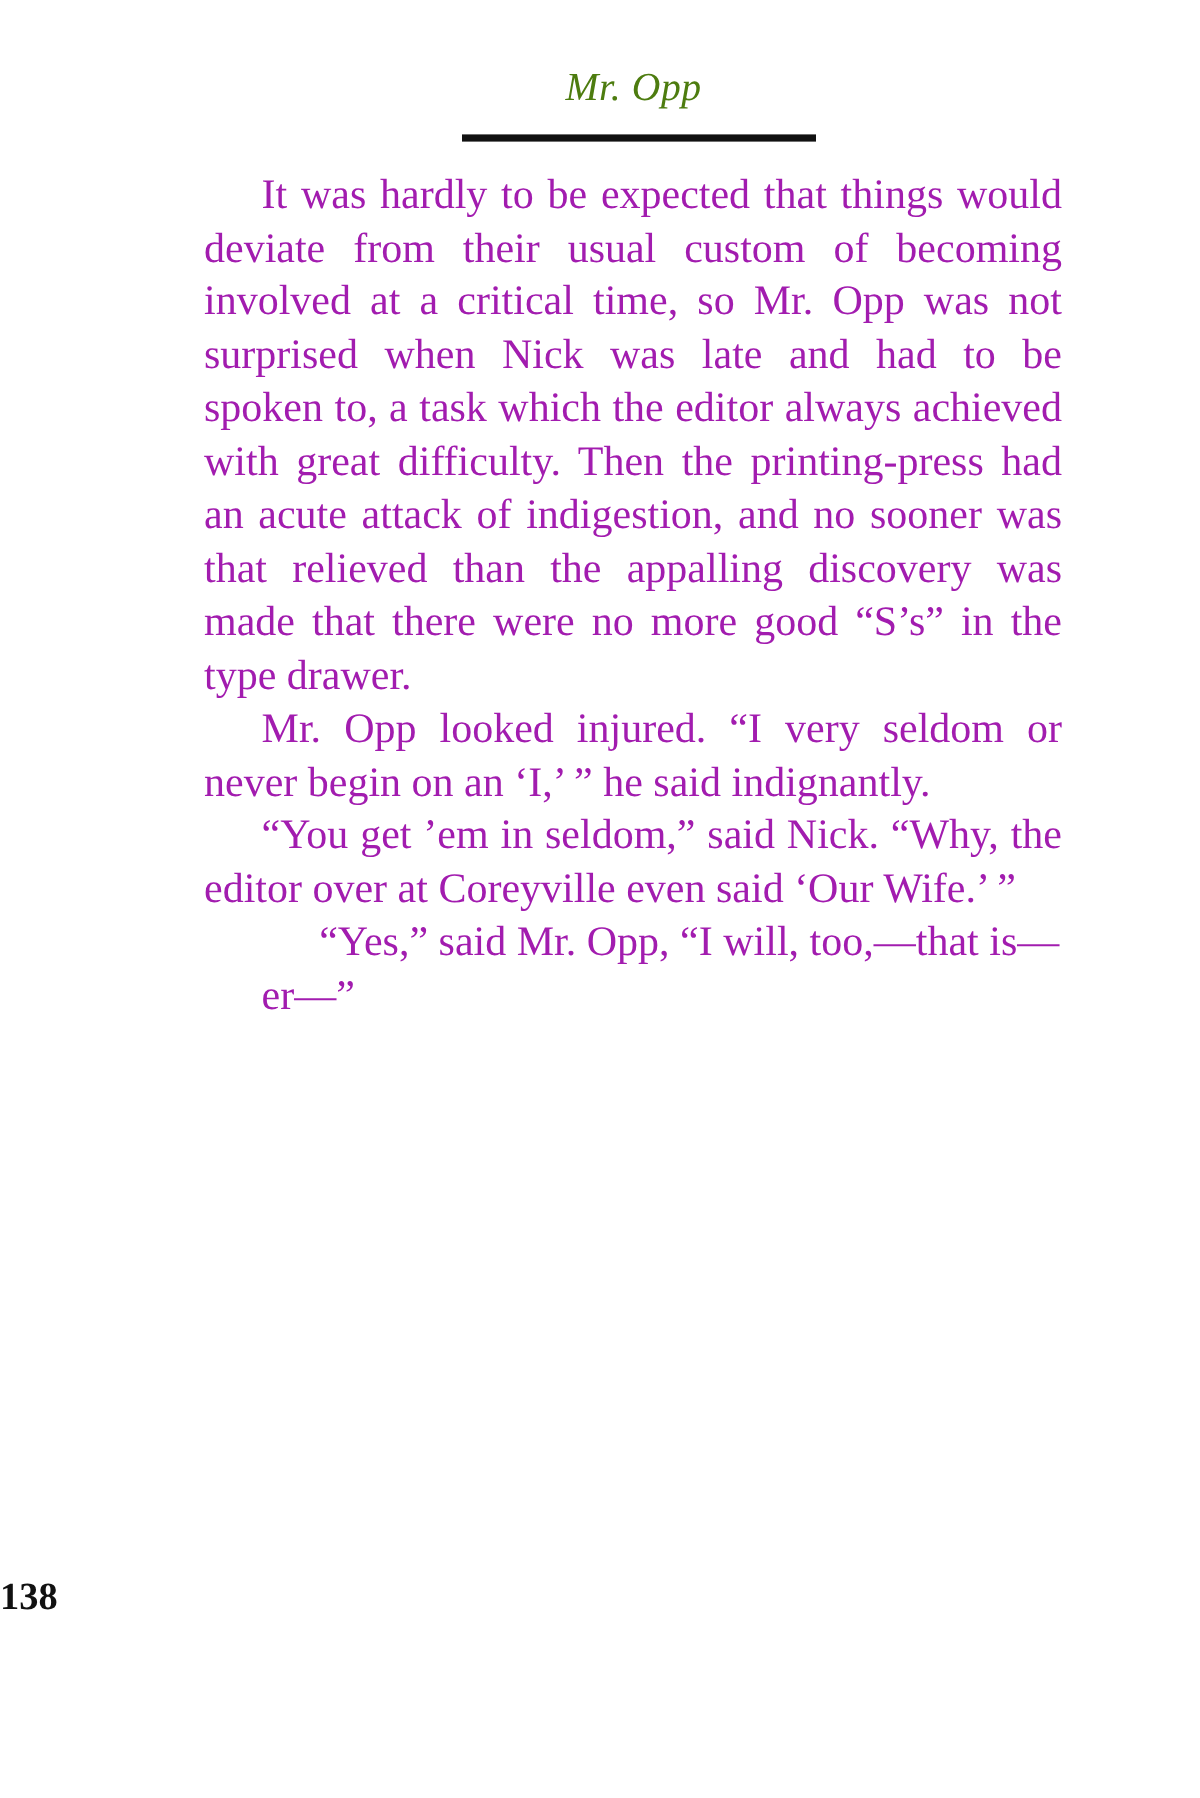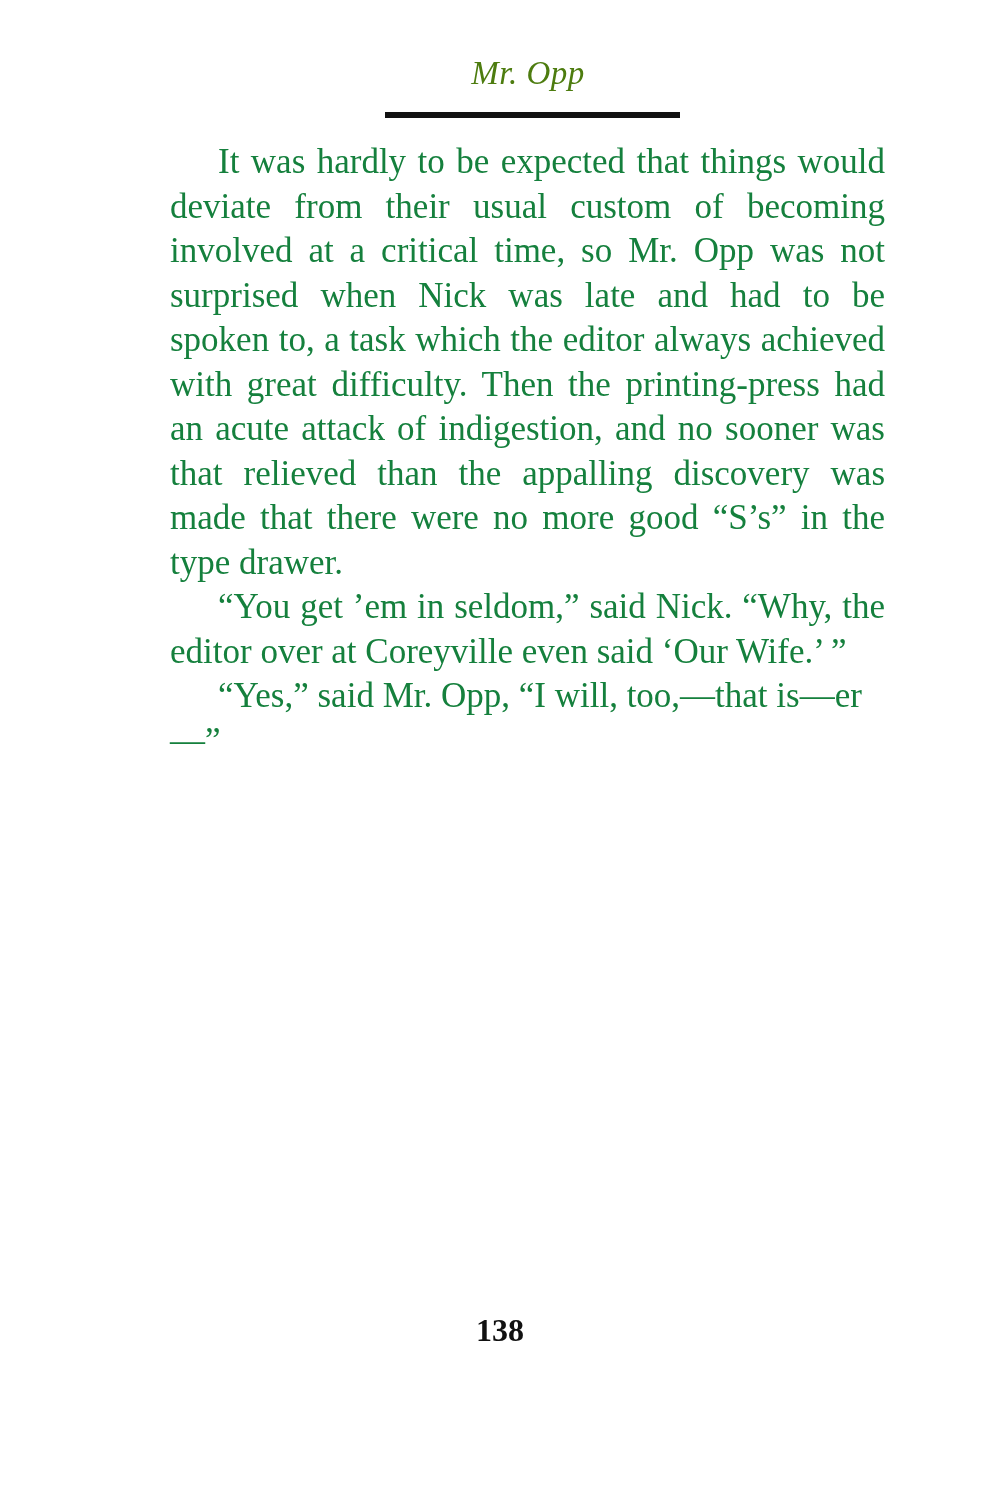--- a/index.html
+++ b/index.html
@@ -41,53 +41,55 @@
     height: 6px;
     background: #111;
   }
   .body-text {
     position: absolute;
     top: 140px;
     left: 170px;
     width: 715px;
     font-size: 35px;
     line-height: 44.5px;
-    color: #15803d;
+    color: #a21caf;
   }
   .para {
     margin: 0;
     text-align: justify;
     text-justify: inter-word;
     text-indent: 48px;
   }
   .para:last-child {
     text-align: left;
+    margin-left: 48px;
   }
   
   .folio {
     position: absolute;
     top: 1312px;
     left: 0;
     width: 1000px;
-    text-align: center;
+    text-align: left;
     font-size: 32px;
     font-weight: bold;
     color: #111;
   }
 </style>
 </head>
 <body>
 
 <div class="page">
 
   <div class="running-head">Mr. Opp</div>
 
   <div class="head-rule"></div>
 
   <div class="body-text">
     <p class="para">It was hardly to be expected that things would deviate from their usual custom of becoming involved at a critical time, so Mr. Opp was not surprised when Nick was late and had to be spoken to, a task which the editor always achieved with great difficulty.  Then the printing-press had an acute attack of indigestion, and no sooner was that relieved than the appalling discovery was made that there were no more good “S’s” in the type drawer.</p>
+    <p class="para">Mr. Opp looked injured.  “I very seldom or never begin on an ‘I,’ ” he said indignantly.</p>
     <p class="para">“You get ’em in seldom,” said Nick. “Why, the editor over at Coreyville even said ‘Our Wife.’ ”</p>
     <p class="para">“Yes,” said Mr. Opp, “I will, too,—that is—er—”</p>
   </div>
 
   <div class="folio">138</div>
 
 </div>
 
 </body></html>

